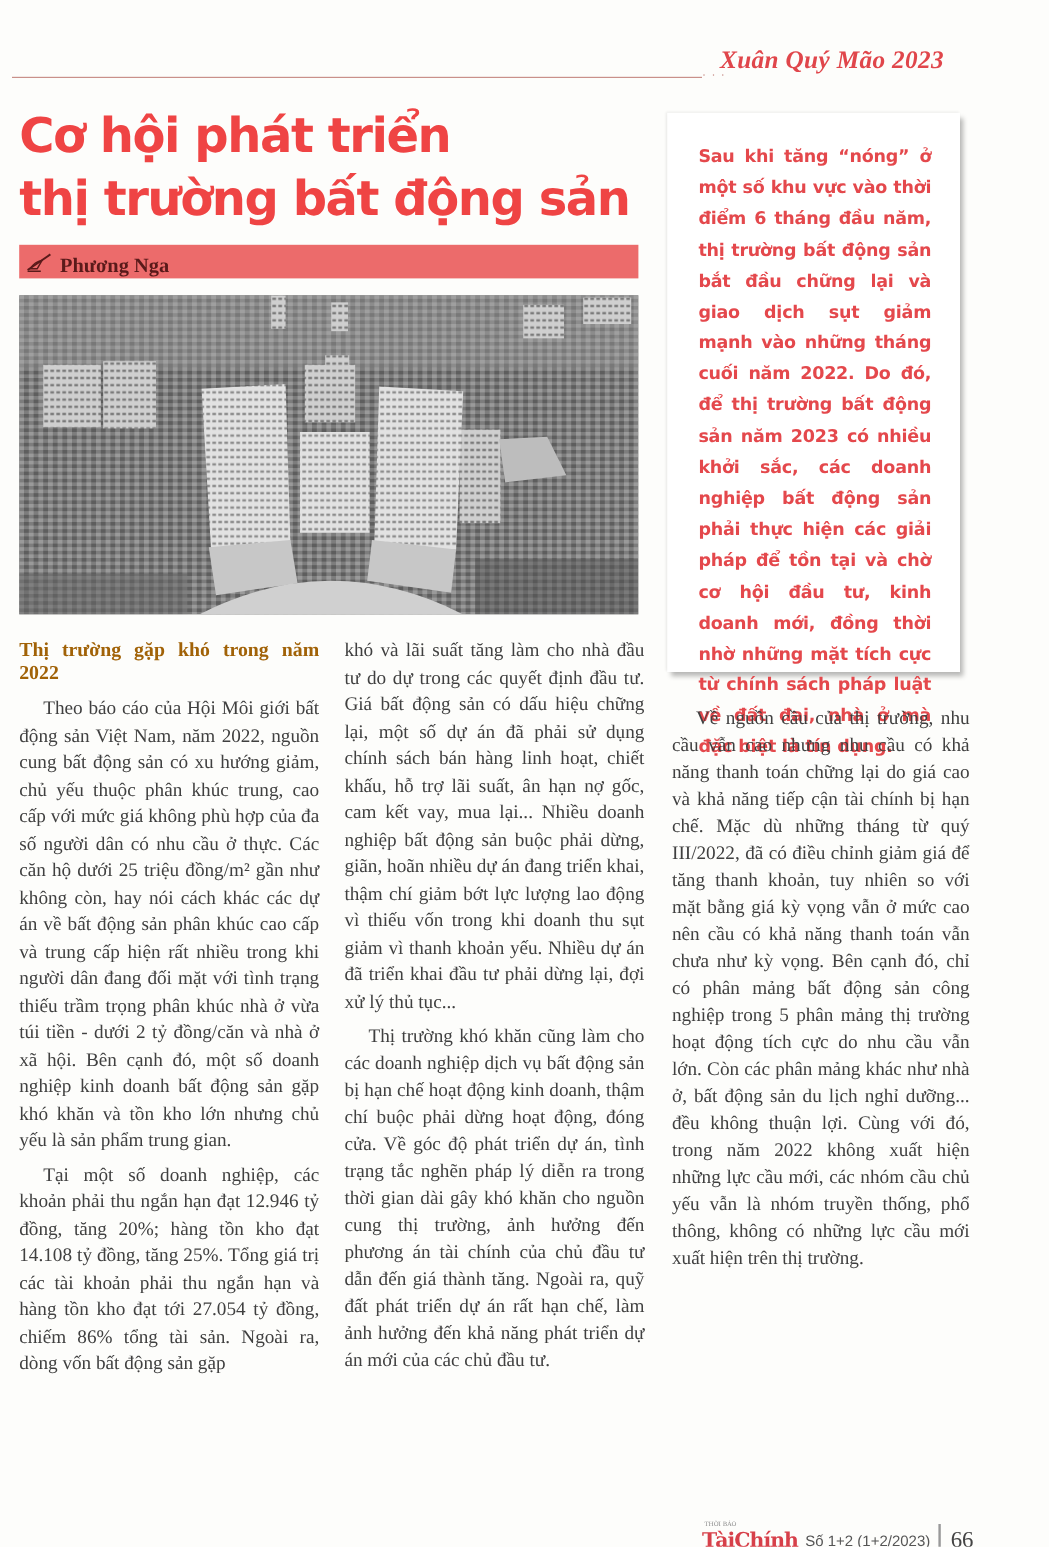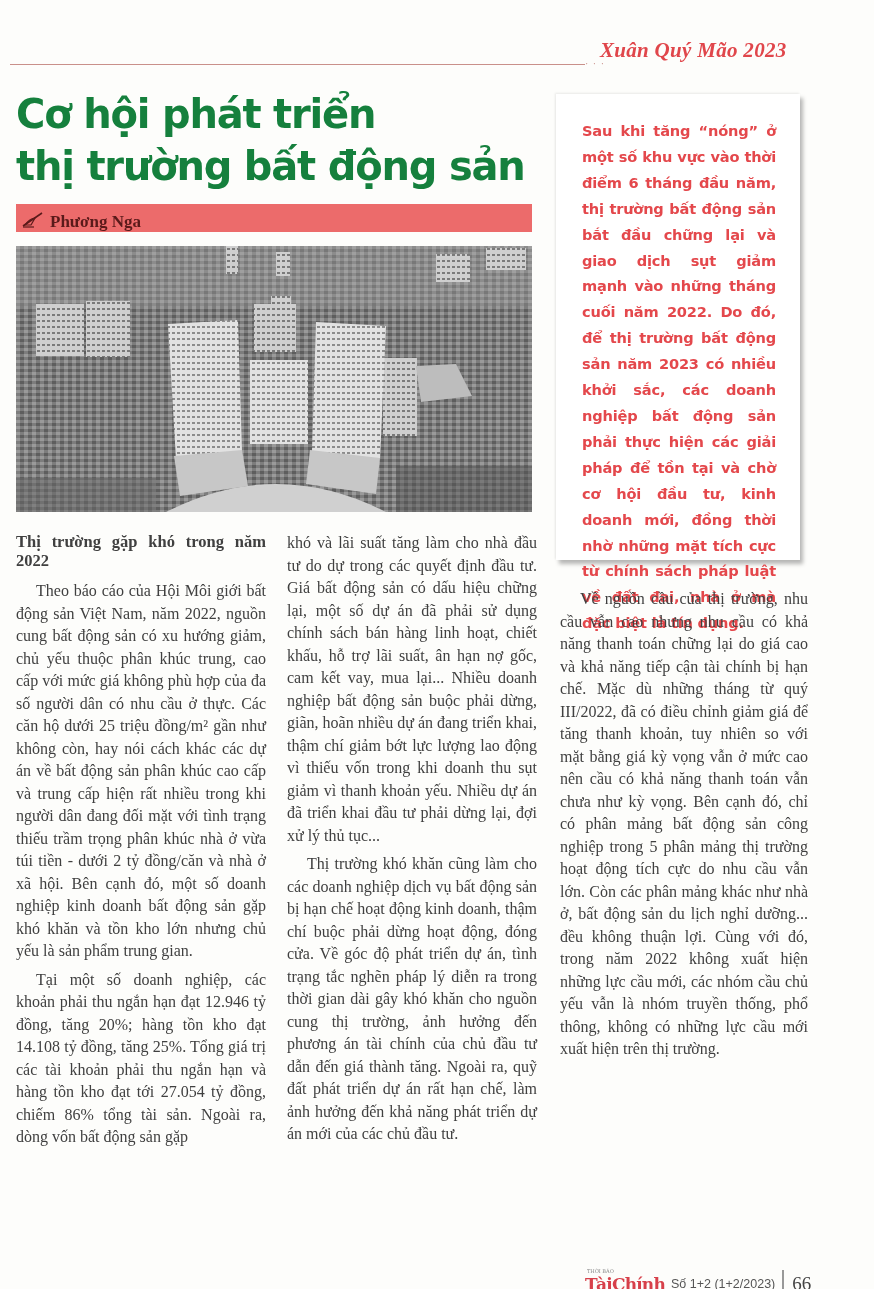--- a/index.html
+++ b/index.html
@@ -11,21 +11,21 @@
     position: absolute; left: 10px; top: 64px; width: 575px; height: 1px; background: #c9908a;
   }
   .header-dots { position: absolute; left: 585px; top: 58px; color: #c9908a; font-size: 10px; letter-spacing: 1px; }
   .issue-title {
     position: absolute; left: 600px; top: 38px;
     font-family: Liberation Serif, serif; font-style: italic; font-weight: bold;
     color: #e0464b; font-size: 21px; letter-spacing: 0.3px;
   }
   .headline {
     position: absolute; left: 16px; top: 88px; width: 530px;
-    font-family: "DejaVu Sans", sans-serif; font-weight: bold; color: #15803d;
+    font-family: "DejaVu Sans", sans-serif; font-weight: bold; color: #ef4444;
     font-size: 40px; line-height: 52px; letter-spacing: -1.2px; margin: 0;
   }
   .byline-bar {
     position: absolute; left: 16px; top: 204px; width: 516px; height: 28px; background: #ec6b6b;
     display: flex; align-items: flex-end; padding-left: 6px; box-sizing: border-box;
   }
   .byline-bar svg { width: 22px; height: 18px; margin-right: 6px; }
   .byline-name { font-family: "Liberation Serif", serif; font-weight: bold; font-size: 17px; color: #5a1a1a; }
   .photo {
     position: absolute; left: 16px; top: 246px; width: 516px; height: 266px; overflow: hidden; background: #8a8a8a;
@@ -44,21 +44,21 @@
     position: absolute; top: 532px; width: 250px;
     font-family: "Liberation Serif", serif; font-size: 16px; line-height: 22.5px; color: #404040;
     text-align: justify;
   }
   .col p { margin: 0 0 6px 0; text-indent: 20px; }
   .col p.noindent { text-indent: 0; }
   .col1 { left: 16px; }
   .col2 { left: 287px; }
   .col3 { left: 560px; top: 588px; width: 248px; }
   .section-heading {
-    font-family: "Liberation Serif", serif; font-weight: bold; color: #404040; font-size: 16.5px;
+    font-family: "Liberation Serif", serif; font-weight: bold; color: #a16207; font-size: 16.5px;
     line-height: 19px; margin: 0 0 10px 0; text-align: justify; text-align-last: left;
   }
   .footer {
     position: absolute; left: 585px; top: 1270px; display: flex; align-items: center;
   }
   .mag-logo { font-family: "DejaVu Serif", serif; font-weight: bold; color: #d7404a; font-size: 17px; letter-spacing: -0.8px; position: relative; }
   .mag-logo small { position: absolute; left: 2px; top: -6px; font-size: 5px; color: #888; letter-spacing: 0; font-weight: normal; }
   .issue-no { font-family: "Liberation Sans", sans-serif; color: #555; font-size: 12.5px; margin-left: 6px; }
   .divider { width: 2px; height: 28px; background: #999; margin: 0 8px 0 7px; }
   .page-no { font-family: "Liberation Serif", serif; color: #444; font-size: 19px; }

